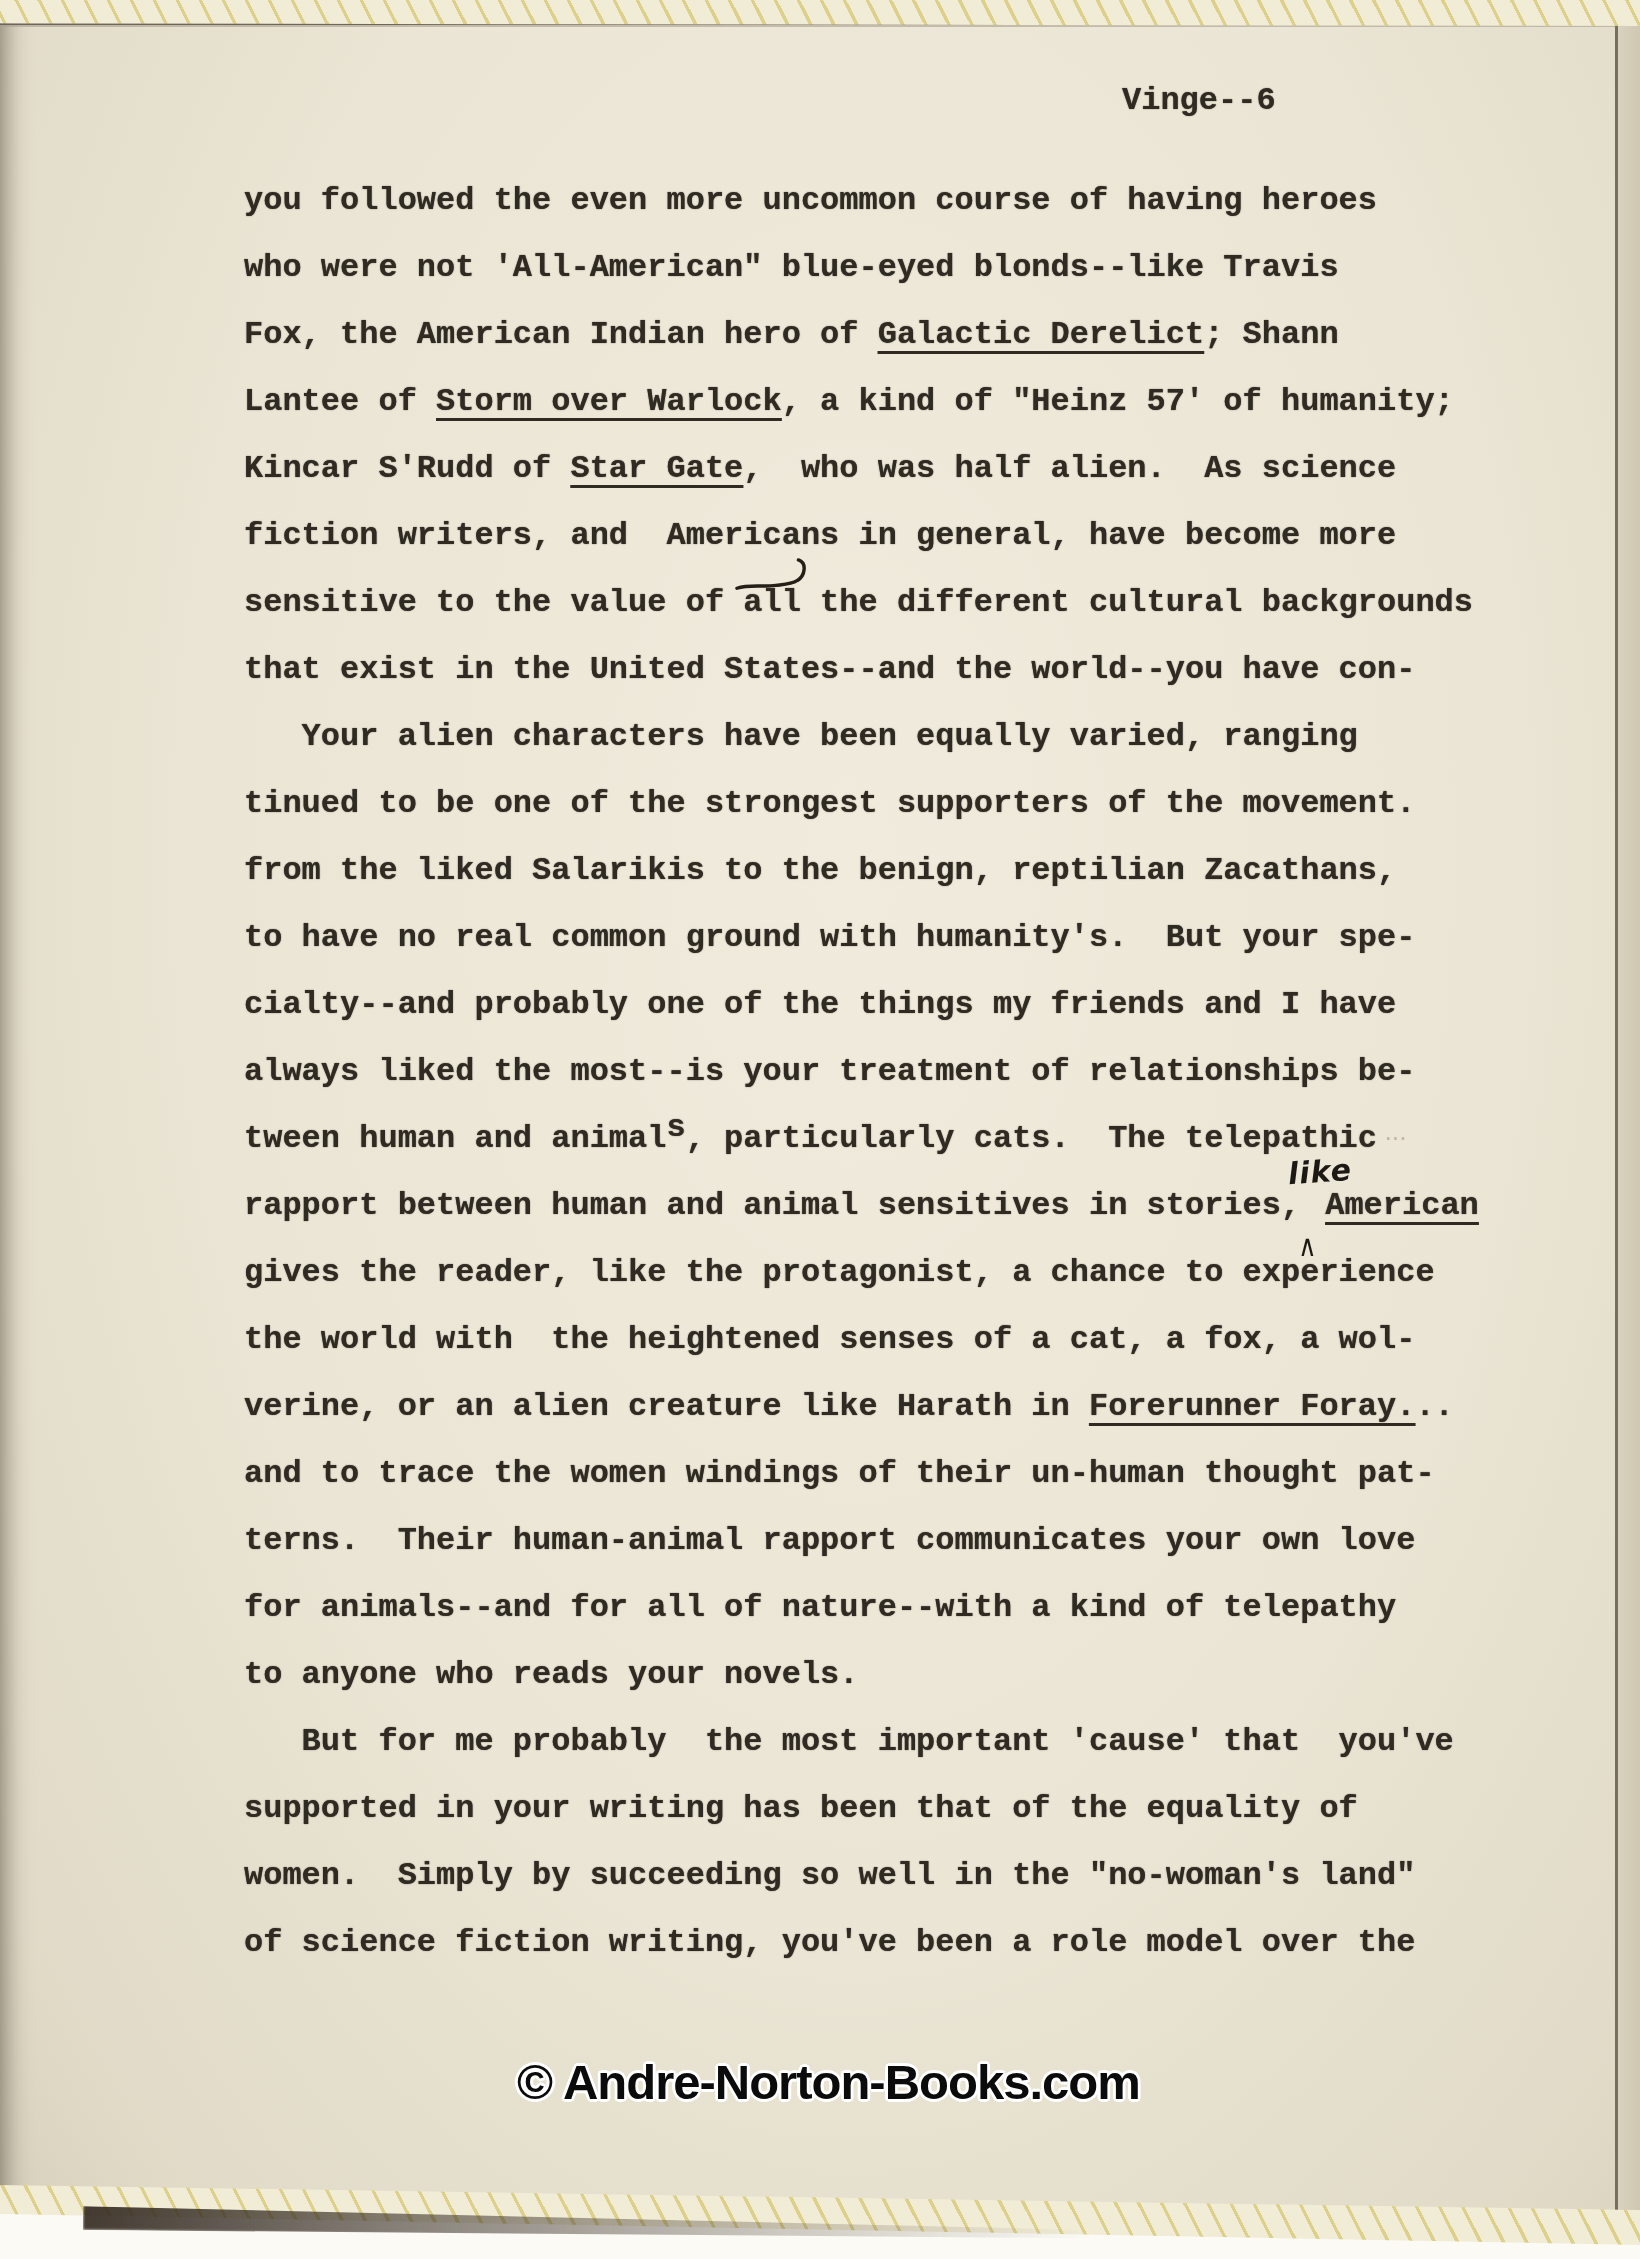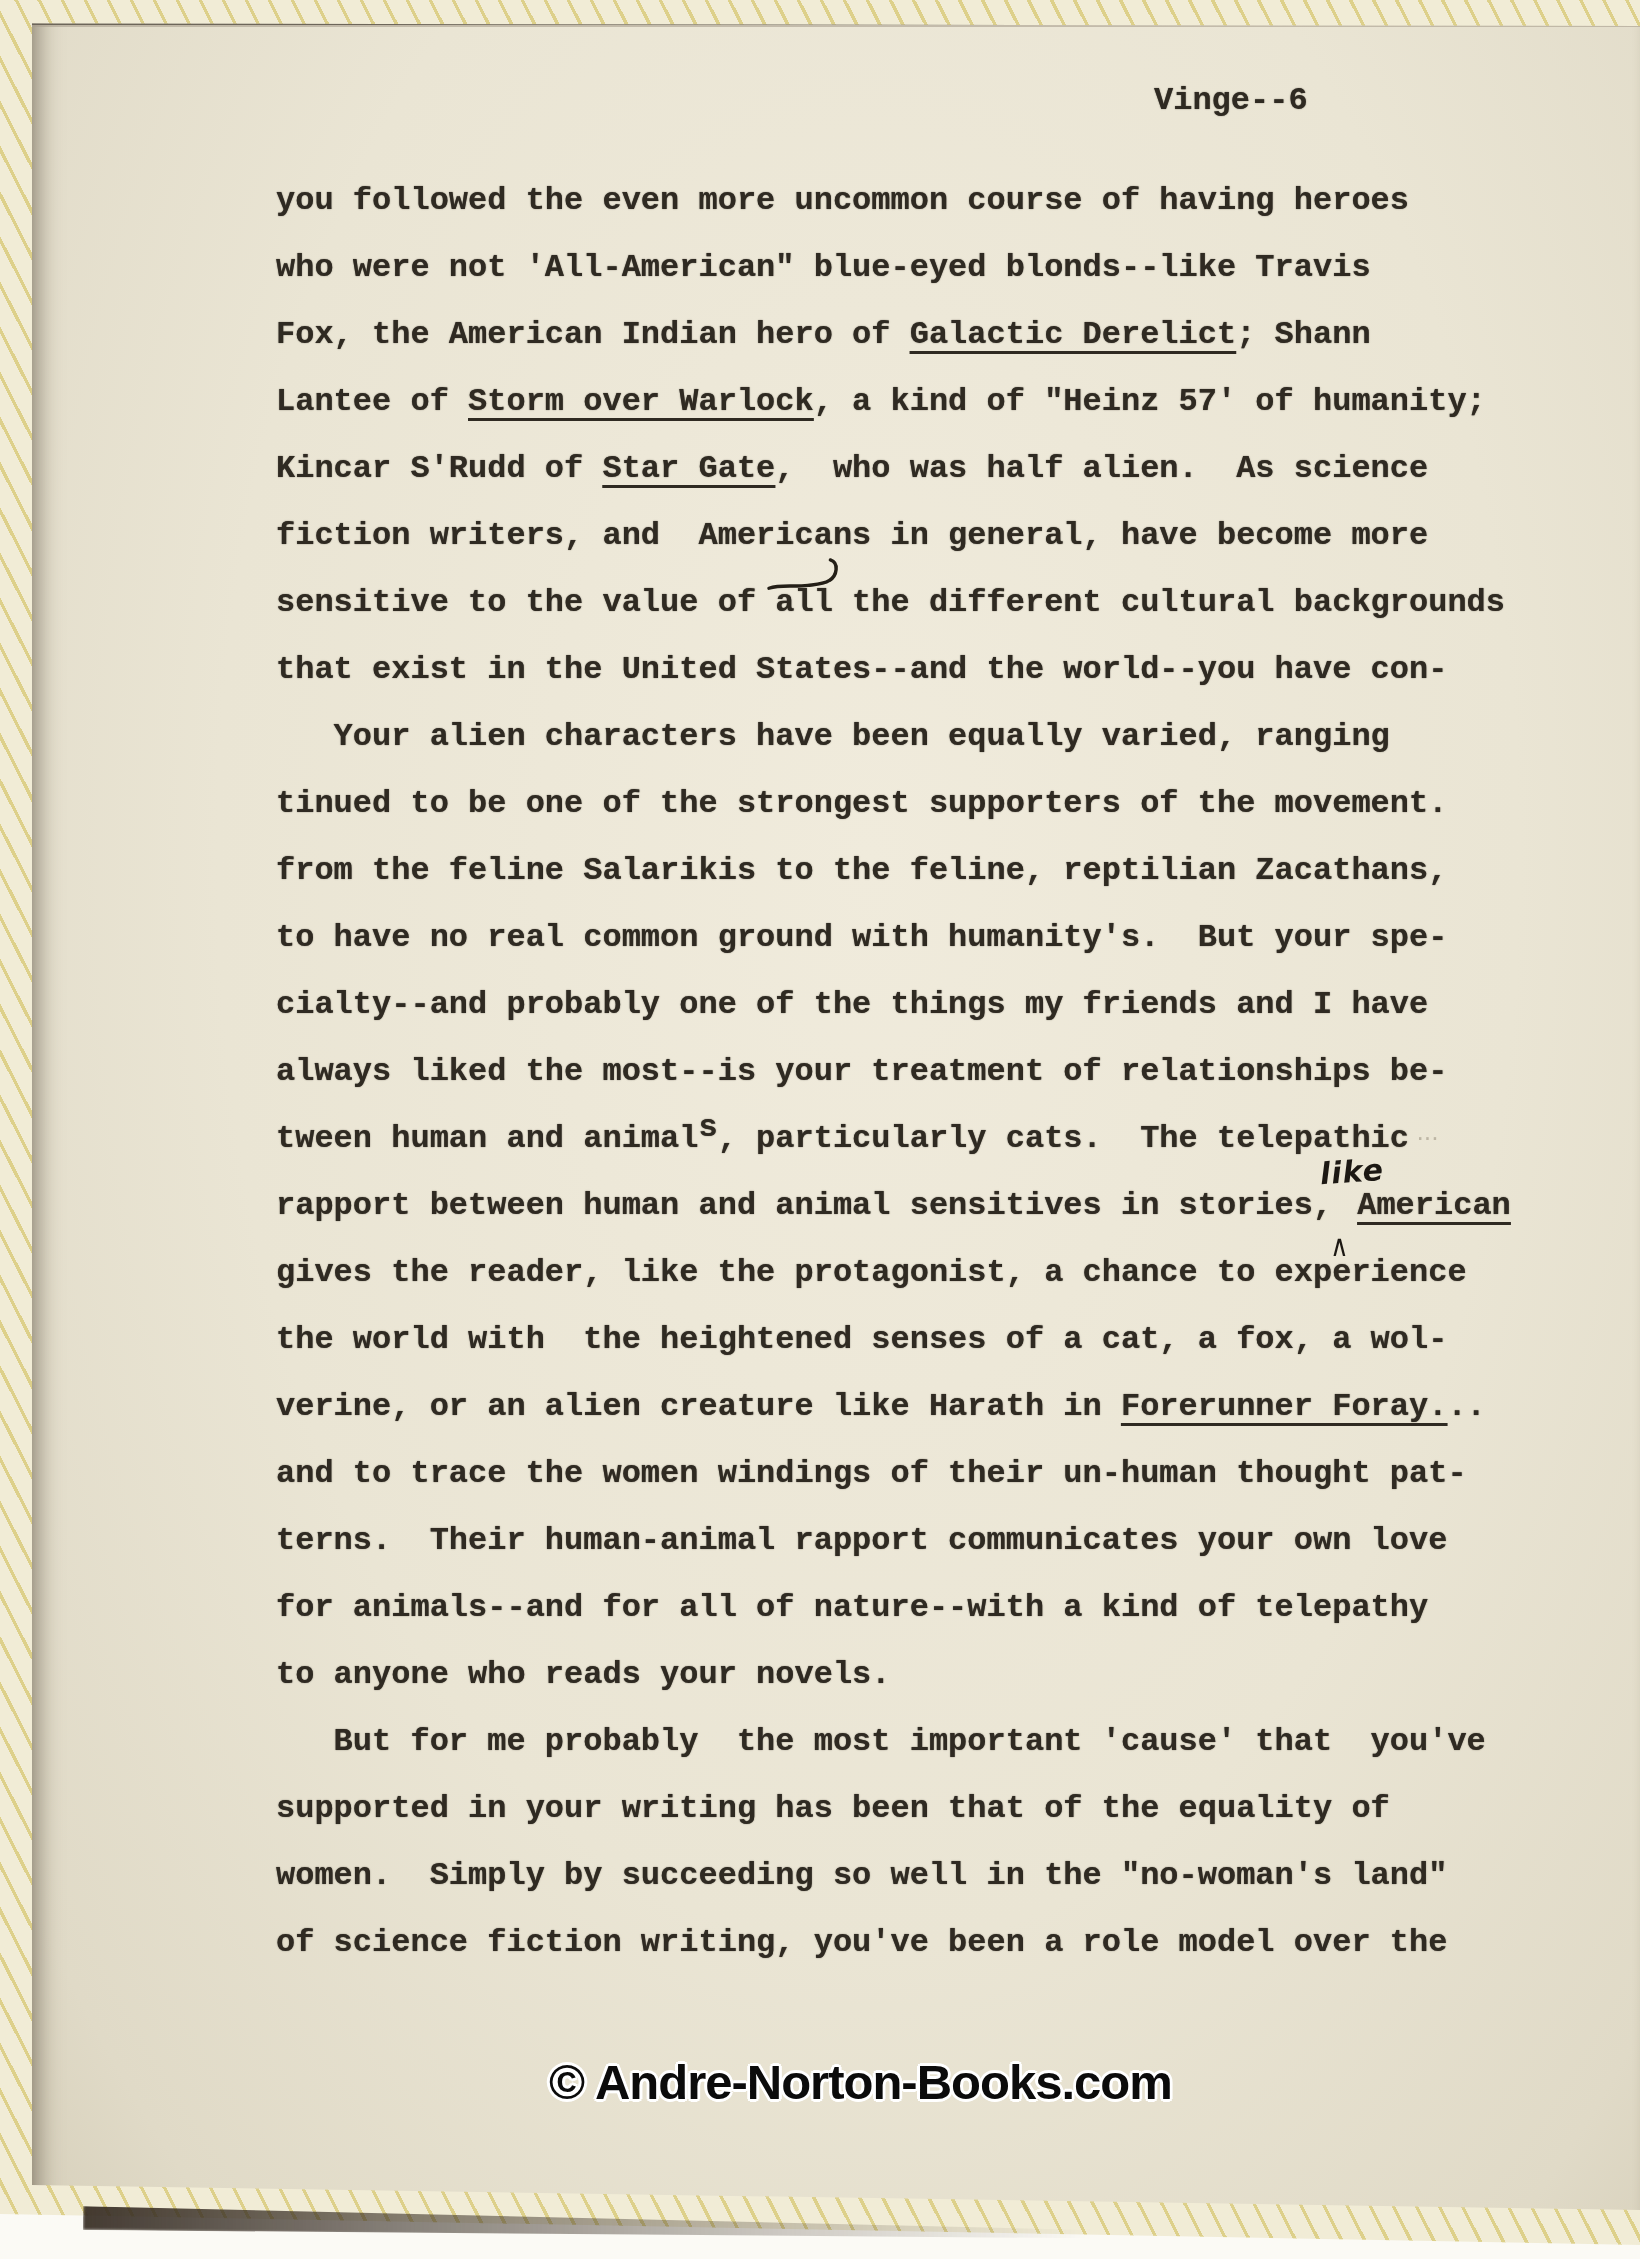--- a/index.html
+++ b/index.html
@@ -12,21 +12,21 @@
   .mat-shadow{position:absolute;top:2208px;left:83px;width:1009px;height:29px;z-index:1;
        background:linear-gradient(to right,rgba(52,42,33,.92) 0%,rgba(52,42,33,.6) 30%,rgba(70,58,45,.25) 70%,rgba(70,58,45,0) 100%);
        clip-path:polygon(0 18%,100% 52%,100% 80%,0 100%);
        transform:rotate(.8deg);filter:blur(1.6px);}
   
   .paper{position:absolute;inset:0;z-index:2;
        clip-path:polygon(0 23.4px,100% 26px,100% 2210px,0 2185px);
        background:radial-gradient(ellipse at 52% 38%,#f0ebdc 0%,#eae5d4 55%,#e0dac7 88%,#d6cfba 100%);
        box-shadow:inset 21.5px 0 25px -15.6px rgba(92,82,66,.6),
                   inset 0 15.6px 17.6px -11.7px rgba(92,82,66,.35),
-                  inset 0 -13.7px 15.6px -11.7px rgba(92,82,66,.3);margin-left:32px;}
+                  inset 0 -13.7px 15.6px -11.7px rgba(92,82,66,.3);}
   .edge-top-line{position:absolute;left:0;top:22.4px;width:100%;height:2.9px;background:#6d665a;}
   .edge-top-soft{position:absolute;left:0;top:25px;width:100%;height:2px;background:#a99f8d;opacity:.6;}
   .edge-right-line{position:absolute;top:23.4px;left:1615px;width:2.9px;height:2187px;background:#766e5f;}
   .edge-right-shade{position:absolute;top:23.4px;left:1618px;width:22.4px;height:2187px;
        background:linear-gradient(to right,#d9d2bf,#cfc7b1);}
   
   .page-number{position:absolute;left:1122px;top:82px;font:700 32px "Liberation Mono",monospace;
        color:#2f2a22;text-shadow:0 0 1.2px rgba(47,42,34,.8);white-space:pre;}
   .typed-body{position:absolute;left:244px;top:167px;width:1317px;
        font:700 32px "Liberation Mono",monospace;color:#2f2a22;
@@ -66,21 +66,21 @@
         <div class="line"><span>Fox, the American Indian hero of </span><span class="tw-u">Galactic Derelict</span><span>; Shann</span></div>
         <div class="line"><span>Lantee of </span><span class="tw-u">Storm over Warlock</span><span>, a kind of "Heinz 57' of humanity;</span></div>
         <div class="line"><span>Kincar S'Rudd of </span><span class="tw-u">Star Gate</span><span>,  who was half alien.  As science</span></div>
         <div class="line"><span>fiction writers, and  Americans in general, have become more</span></div>
         <div class="line"><span>sensitive to the value of </span><span class="struck">all<svg width="78" height="55" viewBox="0 0 80 56">
               <path d="M2,38 C14,34 28,37 42,35 C52,34 58,34 64,30 C72,25 74,12 65,9" stroke="#241f17" stroke-width="3.5" fill="none" stroke-linecap="round"></path>
             </svg></span><span> the different cultural backgrounds</span></div>
         <div class="line"><span>that exist in the United States--and the world--you have con-</span></div>
         <div class="line"><span>   Your alien characters have been equally varied, ranging</span></div>
         <div class="line"><span>tinued to be one of the strongest supporters of the movement.</span></div>
-        <div class="line"><span>from the feline Salarikis to the feline, reptilian Zacathans,</span></div>
+        <div class="line"><span>from the liked Salarikis to the benign, reptilian Zacathans,</span></div>
         <div class="line"><span>to have no real common ground with humanity's.  But your spe-</span></div>
         <div class="line"><span>cialty--and probably one of the things my friends and I have</span></div>
         <div class="line"><span>always liked the most--is your treatment of relationships be-</span></div>
         <div class="line"><span>tween human and animal</span><span class="raised">s</span><span>, particularly cats.  The telepathic</span><span class="faint"> ···</span></div>
         <div class="line"><span>rapport between human and animal sensitives in stories,</span><span class="ins"><span class="hw">like</span><span class="caret">∧</span></span><span class="tw-u">American</span></div>
         <div class="line"><span>gives the reader, like the protagonist, a chance to experience</span></div>
         <div class="line"><span>the world with  the heightened senses of a cat, a fox, a wol-</span></div>
         <div class="line"><span>verine, or an alien creature like Harath in </span><span class="tw-u">Forerunner Foray.</span><span>..</span></div>
         <div class="line"><span>and to trace the women windings of their un-human thought pat-</span></div>
         <div class="line"><span>terns.  Their human-animal rapport communicates your own love</span></div>

